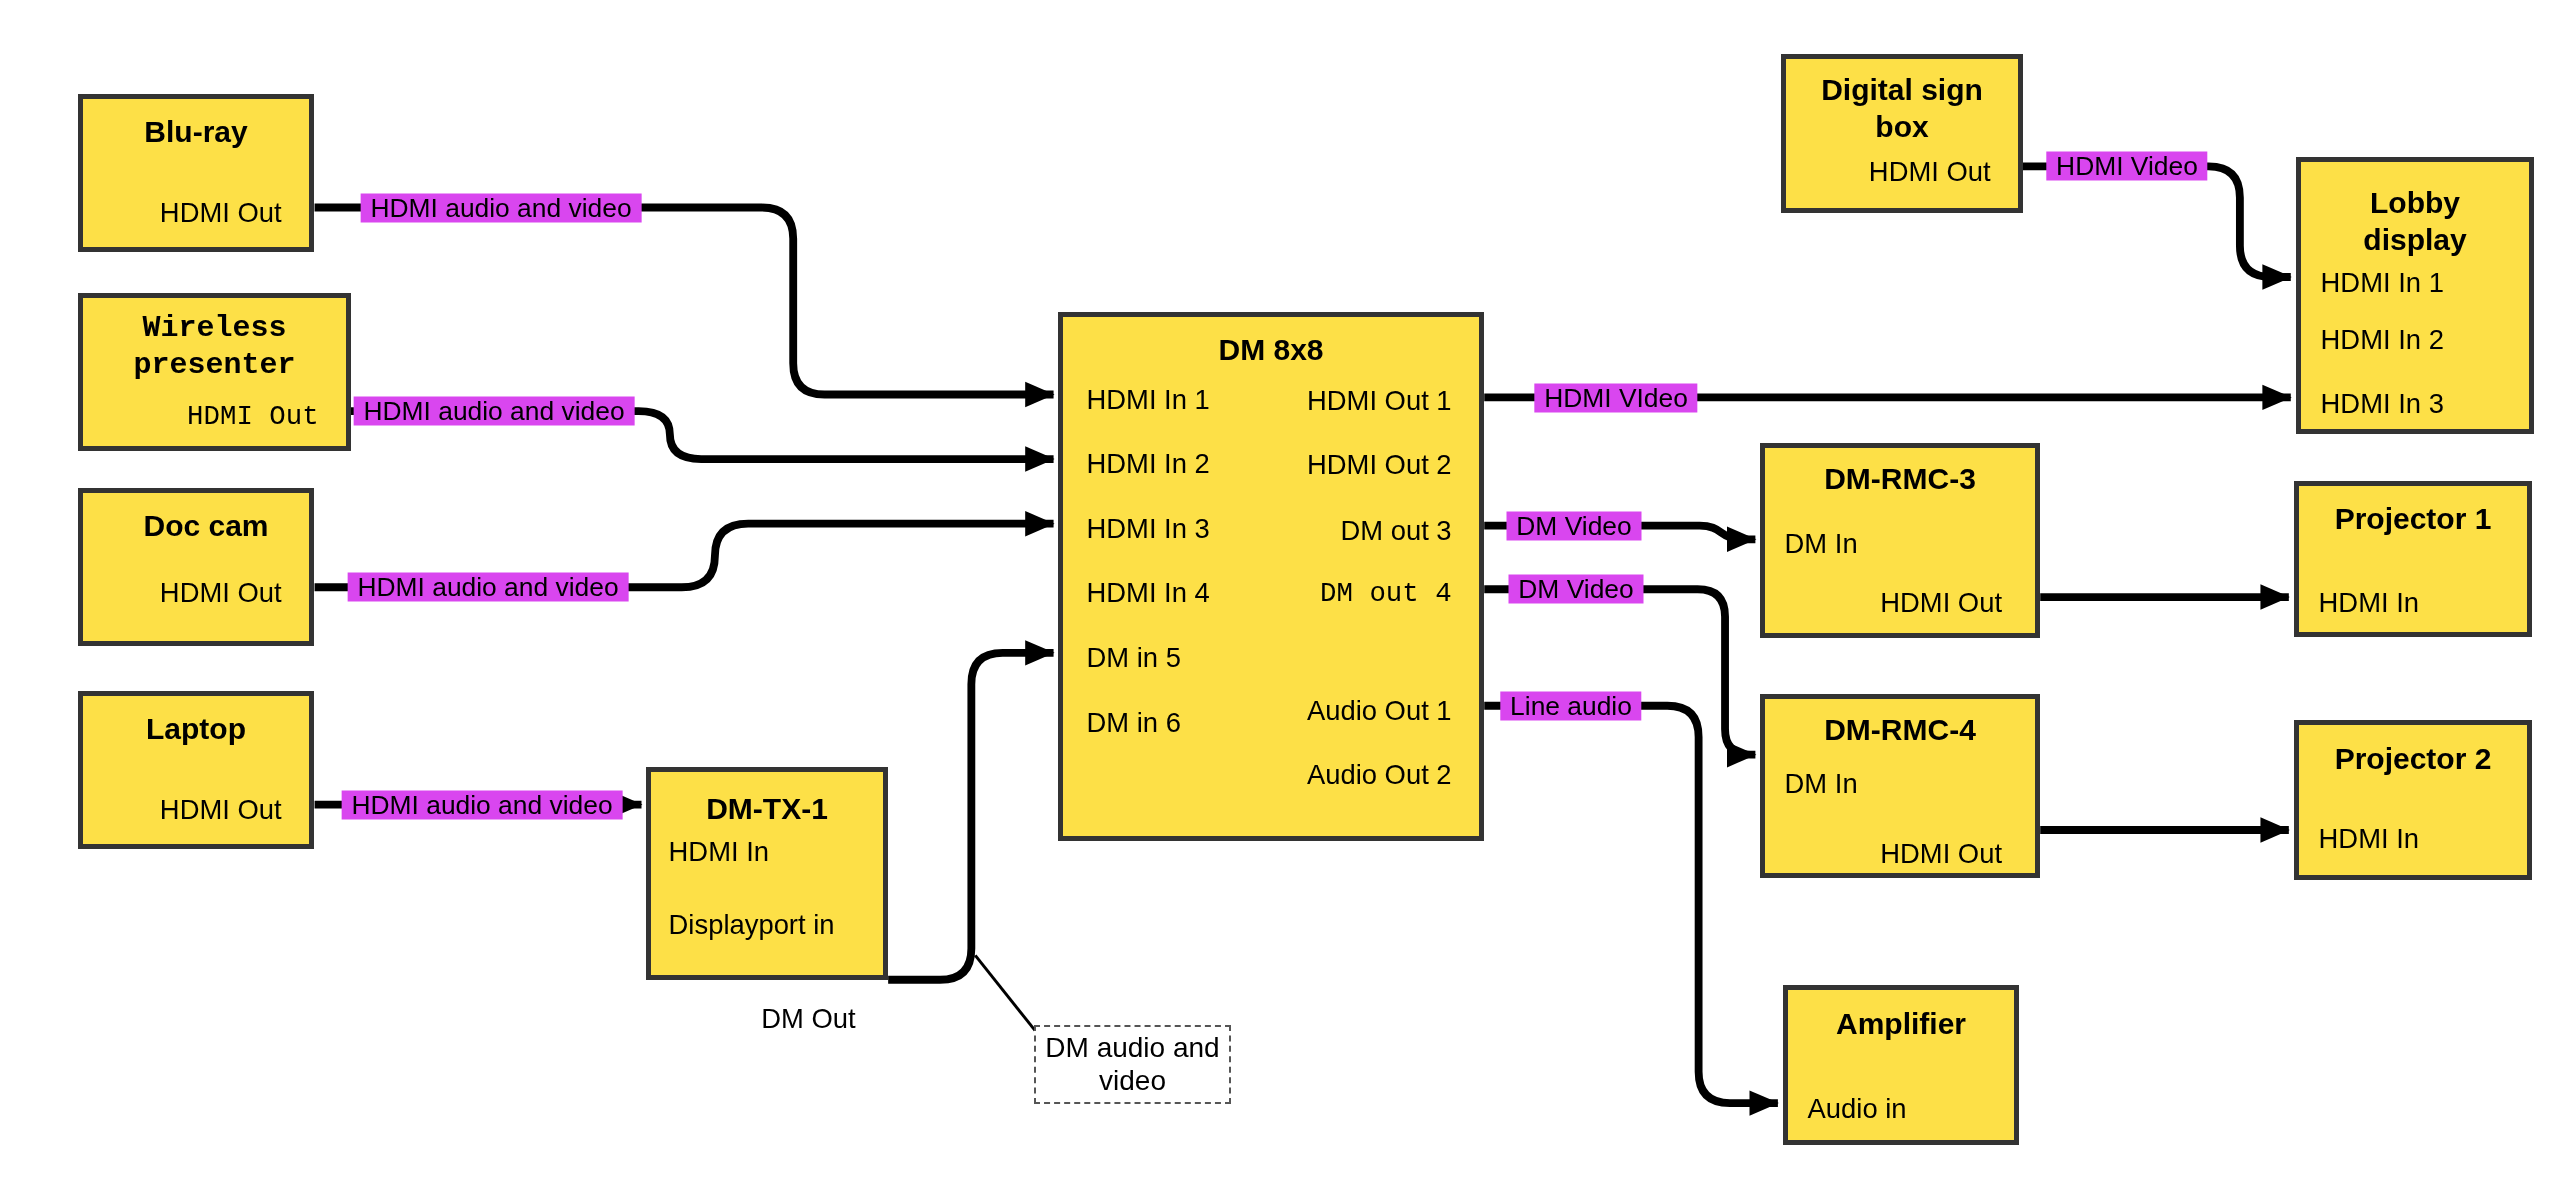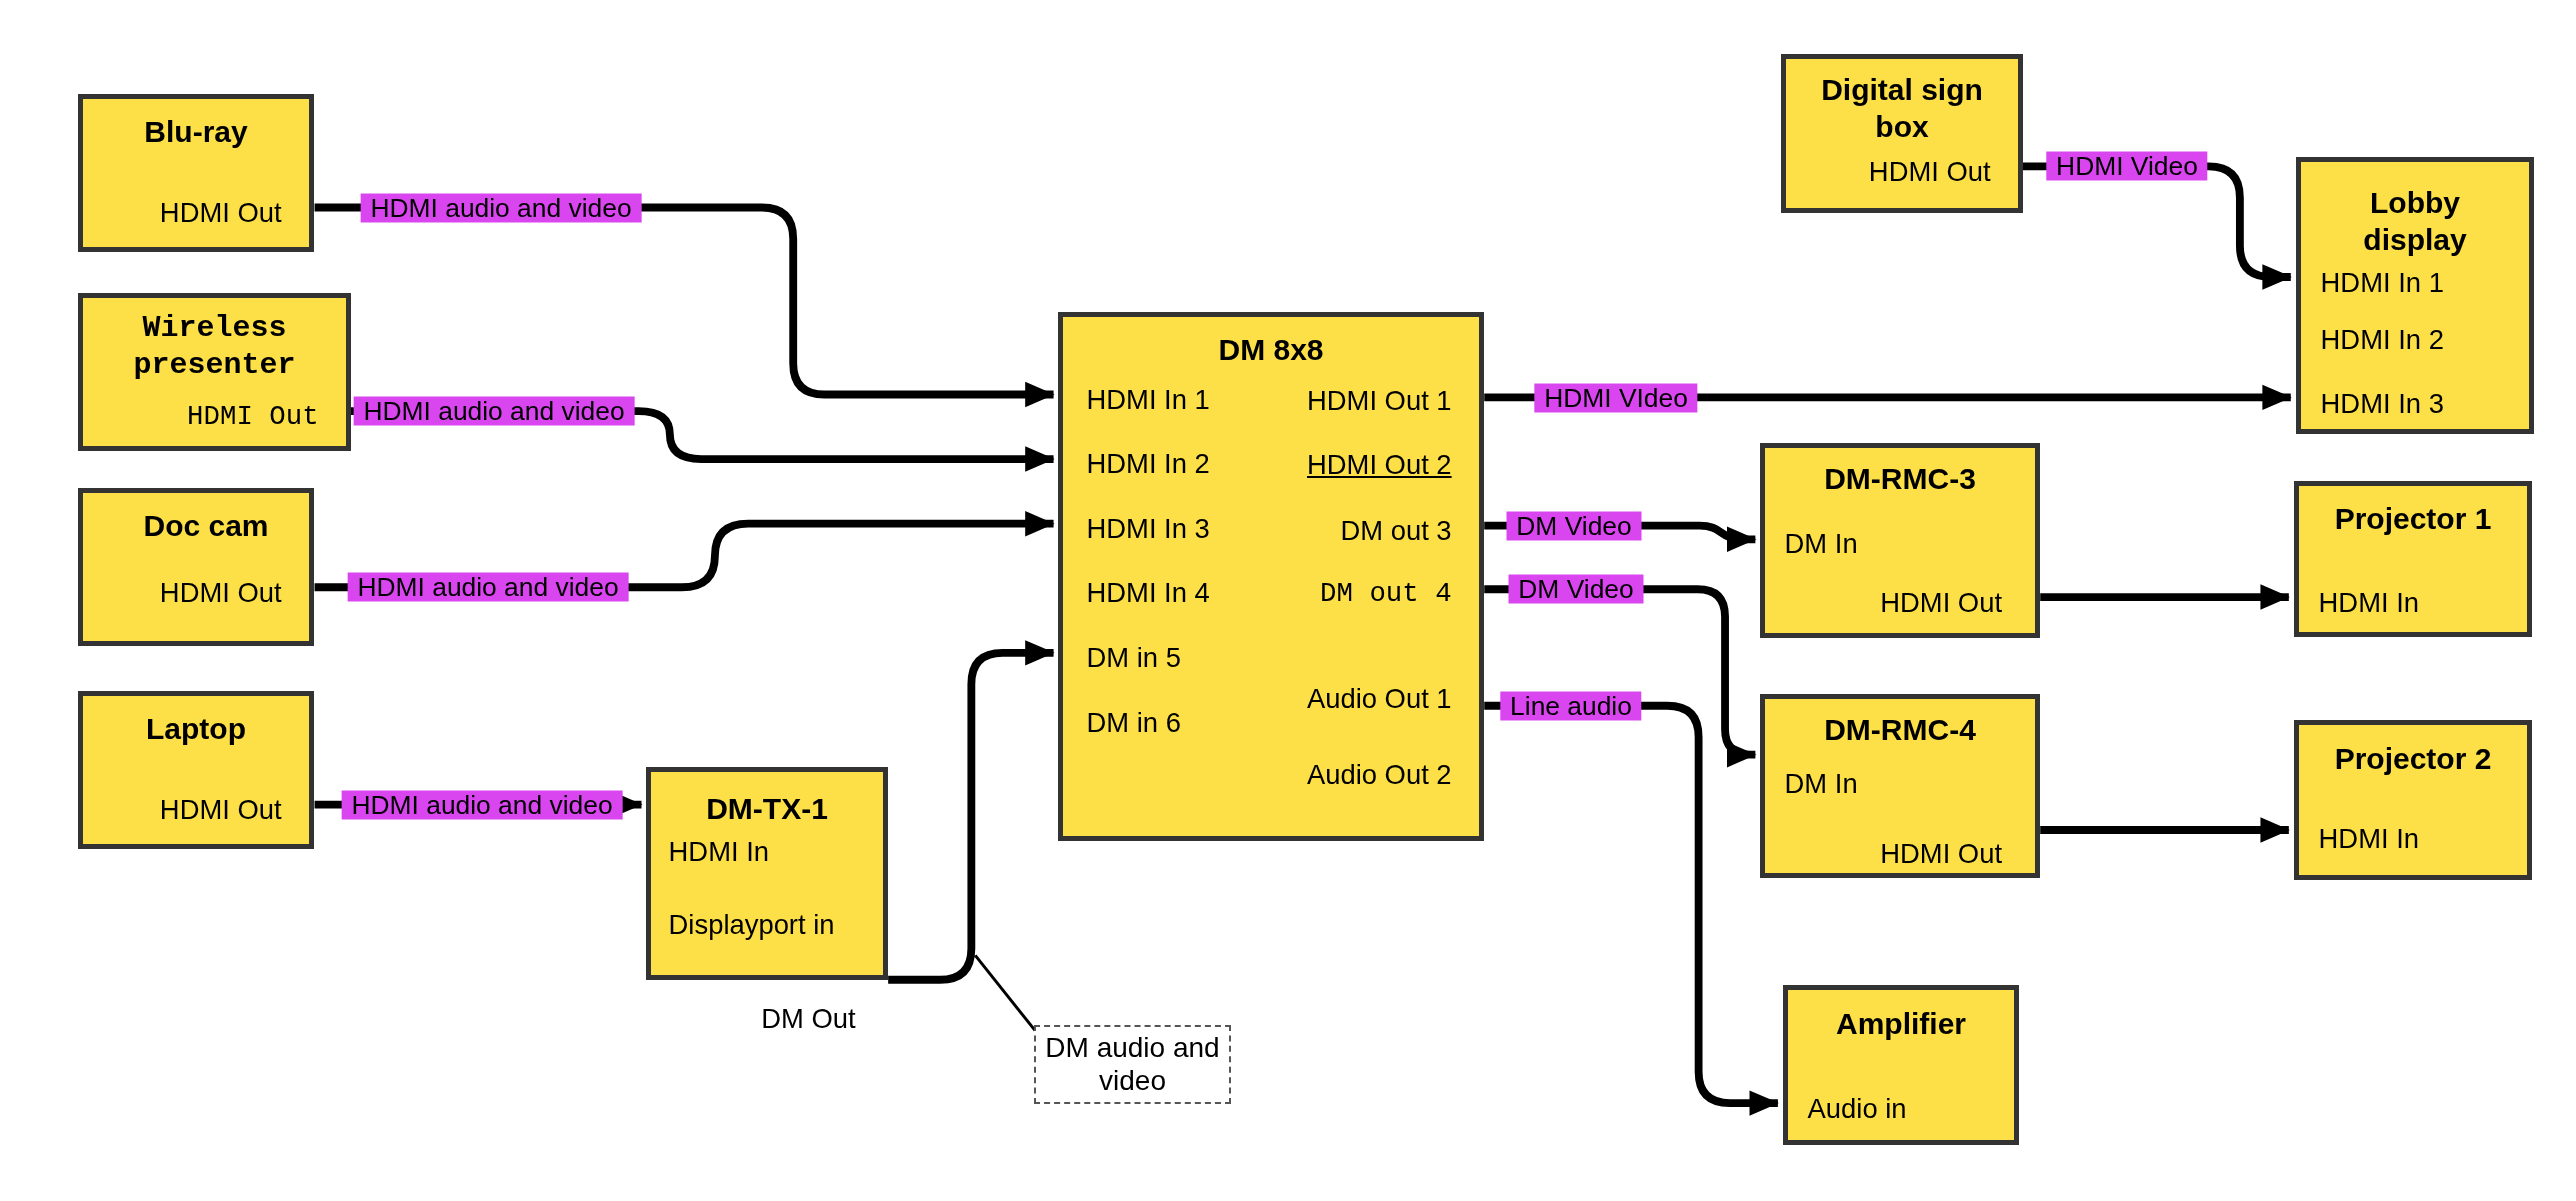--- a/index.html
+++ b/index.html
@@ -93,24 +93,24 @@
 
   <div class="box" style="left:1058px;top:312px;width:426px;height:529px;">
     <div class="title" style="padding-top:13.7px;">DM 8x8</div>
     <div class="port pl" style="top:69px;">HDMI In 1</div>
     <div class="port pl" style="top:133px;">HDMI In 2</div>
     <div class="port pl" style="top:198px;">HDMI In 3</div>
     <div class="port pl" style="top:262px;">HDMI In 4</div>
     <div class="port pl" style="top:327px;">DM in 5</div>
     <div class="port pl" style="top:392px;">DM in 6</div>
     <div class="port pr" style="top:70px;">HDMI Out 1</div>
-    <div class="port pr" style="top:134px;text-decoration:underline;">HDMI Out 2</div>
+    <div class="port pr" style="top:134px;">HDMI Out 2</div>
     <div class="port pr" style="top:200px;">DM out 3</div>
     <div class="port pr" style="top:263px;font-family:Liberation Mono, monospace;">DM out 4</div>
-    <div class="port pr" style="top:368px;margin-left:12px;">Audio Out 1</div>
+    <div class="port pr" style="top:380px;margin-left:12px;">Audio Out 1</div>
     <div class="port pr" style="top:444px;">Audio Out 2</div>
   </div>
 
   <div class="box" style="left:1781px;top:54px;width:242px;height:159px;">
     <div class="title" style="padding-top:11.7px;">
       <div>Digital sign</div>
       <div>box</div>
     </div>
     <div class="port pr" style="top:99px;">HDMI Out</div>
   </div>

